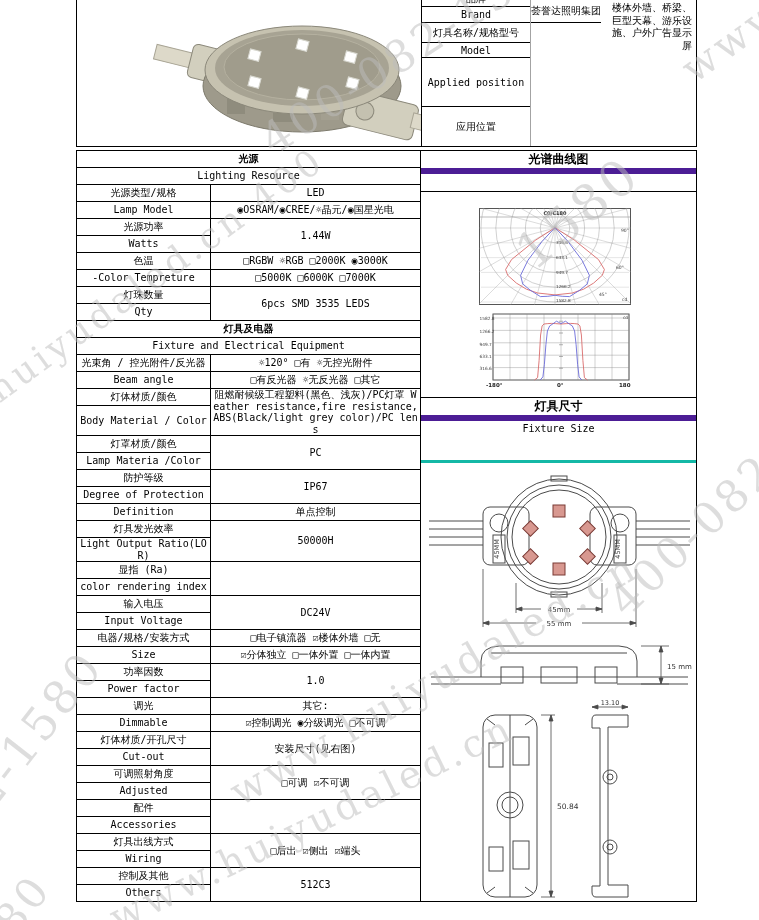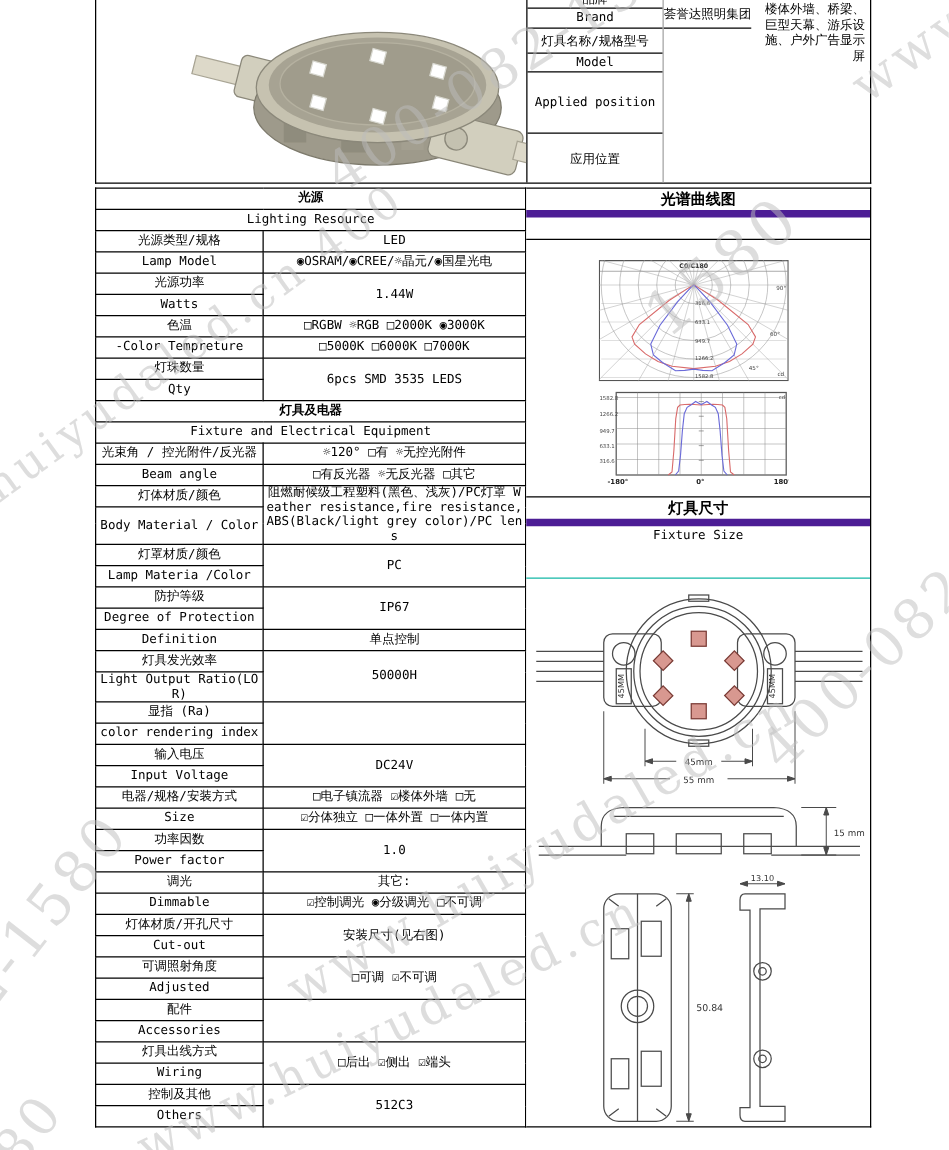--- a/index.html
+++ b/index.html
@@ -42,21 +42,21 @@
   text-align:center;padding:0 2px;overflow:hidden;word-break:break-all}
 td.sec-zh{font-weight:bold;font-size:12px;font-family:"DejaVu Sans","Liberation Sans",sans-serif}
 td.mul{font-size:9.5px;line-height:1.3}
 .right{width:277px;border:1px solid #000;border-left:none;box-sizing:border-box;
   display:flex;flex-direction:column;background:#fff}
 .rc-h1{height:17px;border-bottom:6px solid #4c1d95;font-weight:bold;font-size:12px;
   font-family:Liberation Sans, sans-serif;
   display:flex;align-items:center;justify-content:center}
 .rc-h2{height:17px;border-bottom:1px solid #000}
 .rc-charts{height:205px;border-bottom:1px solid #000;position:relative}
-.rc-h4{height:42px;border-bottom:1px solid #14b8a6;font-size:10px;
+.rc-h4{height:42px;border-bottom:3px solid #14b8a6;font-size:10px;
   display:flex;justify-content:center;padding-top:2px;box-sizing:border-box}
 .rc-diagrams{flex:1;position:relative}
 .chart{position:absolute;background:#fff}
 .polar{left:58px;top:16px}
 .curve{left:58px;top:118px}
 svg text{font-family:"DejaVu Sans","Liberation Sans",sans-serif}
 </style>
 </head>
 <body>
 

